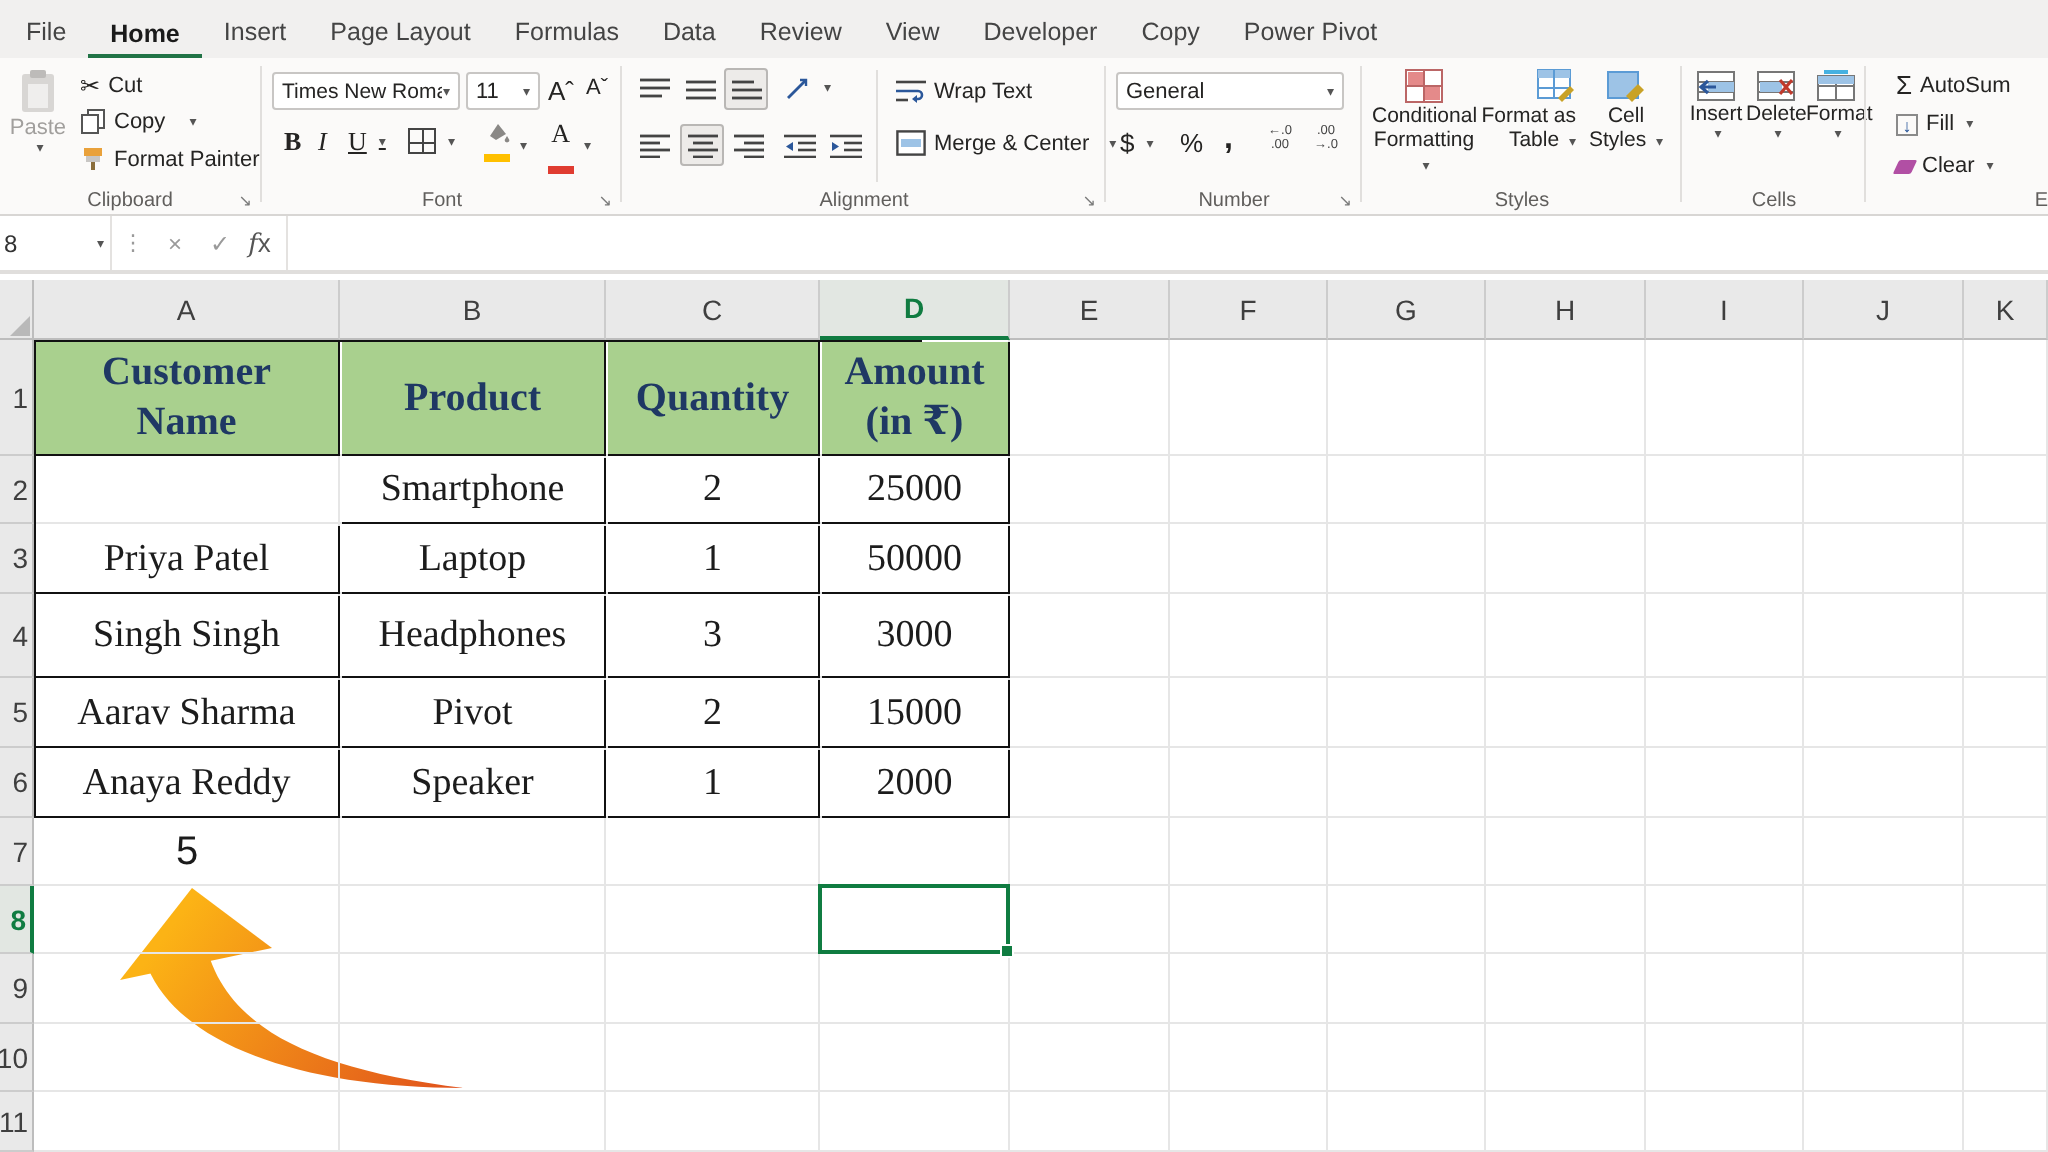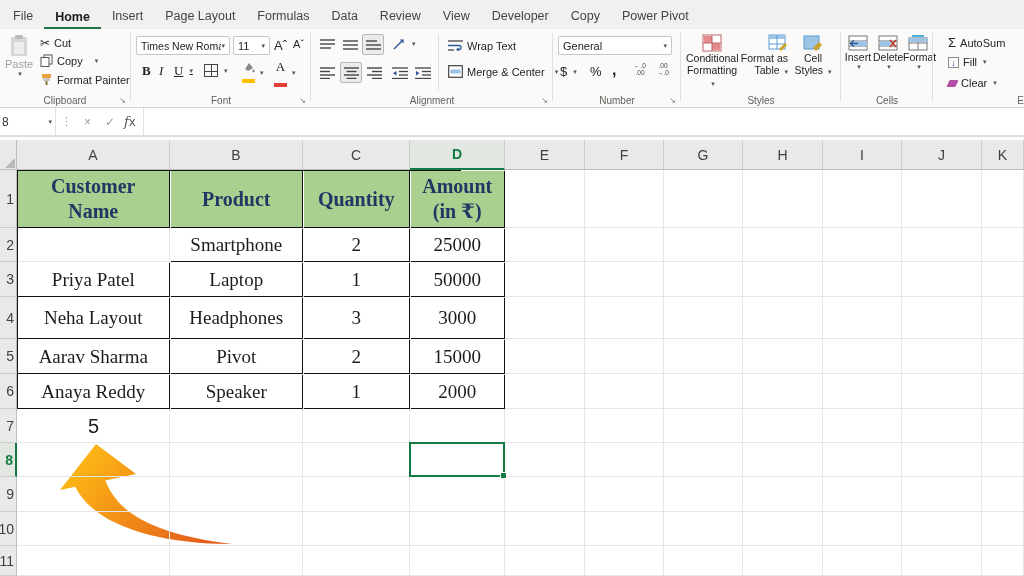--- a/index.html
+++ b/index.html
@@ -576,21 +576,21 @@
       <div class="tcell hdr" style="left: 153px; top: 0px; width: 131.5px; height: 56.5px; border-color: rgb(17, 17, 17); background: rgb(169, 208, 142); color: rgb(31, 56, 100);">Product</div>
       <div class="tcell hdr" style="left: 393px; top: 0px; width: 93.5px; height: 56.5px; border-color: rgb(17, 17, 17); background: rgb(169, 208, 142); color: rgb(31, 56, 100);">Amount
 (in ₹)</div>
       <div class="tcell" style="left: 153px; top: 58px; width: 131.5px; height: 32.5px; border-color: rgb(17, 17, 17);">Smartphone</div>
       <div class="tcell" style="left: 286px; top: 58px; width: 105.5px; height: 32.5px; border-color: rgb(17, 17, 17);">2</div>
       <div class="tcell" style="left: 393px; top: 58px; width: 93.5px; height: 32.5px; border-color: rgb(17, 17, 17);">25000</div>
       <div class="tcell" style="left: 0px; top: 92px; width: 151.5px; height: 33.5px; border-color: rgb(17, 17, 17);">Priya Patel</div>
       <div class="tcell" style="left: 153px; top: 92px; width: 131.5px; height: 33.5px; border-color: rgb(17, 17, 17);">Laptop</div>
       <div class="tcell" style="left: 286px; top: 92px; width: 105.5px; height: 33.5px; border-color: rgb(17, 17, 17);">1</div>
       <div class="tcell" style="left: 393px; top: 92px; width: 93.5px; height: 33.5px; border-color: rgb(17, 17, 17);">50000</div>
-      <div class="tcell" style="left: 0px; top: 127px; width: 151.5px; height: 40.5px; border-color: rgb(17, 17, 17);">Neha Layout</div>
+      <div class="tcell" style="left: 0px; top: 127px; width: 151.5px; height: 40.5px; border-color: rgb(17, 17, 17);">Singh Singh</div>
       <div class="tcell" style="left: 153px; top: 127px; width: 131.5px; height: 40.5px; border-color: rgb(17, 17, 17);">Headphones</div>
       <div class="tcell" style="left: 286px; top: 127px; width: 105.5px; height: 40.5px; border-color: rgb(17, 17, 17);">3</div>
       <div class="tcell" style="left: 393px; top: 127px; width: 93.5px; height: 40.5px; border-color: rgb(17, 17, 17);">3000</div>
       <div class="tcell" style="left: 0px; top: 169px; width: 151.5px; height: 33.5px; border-color: rgb(17, 17, 17);">Aarav Sharma</div>
       <div class="tcell" style="left: 153px; top: 169px; width: 131.5px; height: 33.5px; border-color: rgb(17, 17, 17);">Pivot</div>
       <div class="tcell" style="left: 286px; top: 169px; width: 105.5px; height: 33.5px; border-color: rgb(17, 17, 17);">2</div>
       <div class="tcell" style="left: 393px; top: 169px; width: 93.5px; height: 33.5px; border-color: rgb(17, 17, 17);">15000</div>
       <div class="tcell" style="left: 0px; top: 204px; width: 151.5px; height: 33.5px; border-color: rgb(17, 17, 17);">Anaya Reddy</div>
       <div class="tcell" style="left: 153px; top: 204px; width: 131.5px; height: 33.5px; border-color: rgb(17, 17, 17);">Speaker</div>
       <div class="tcell" style="left: 286px; top: 204px; width: 105.5px; height: 33.5px; border-color: rgb(17, 17, 17);">1</div>

